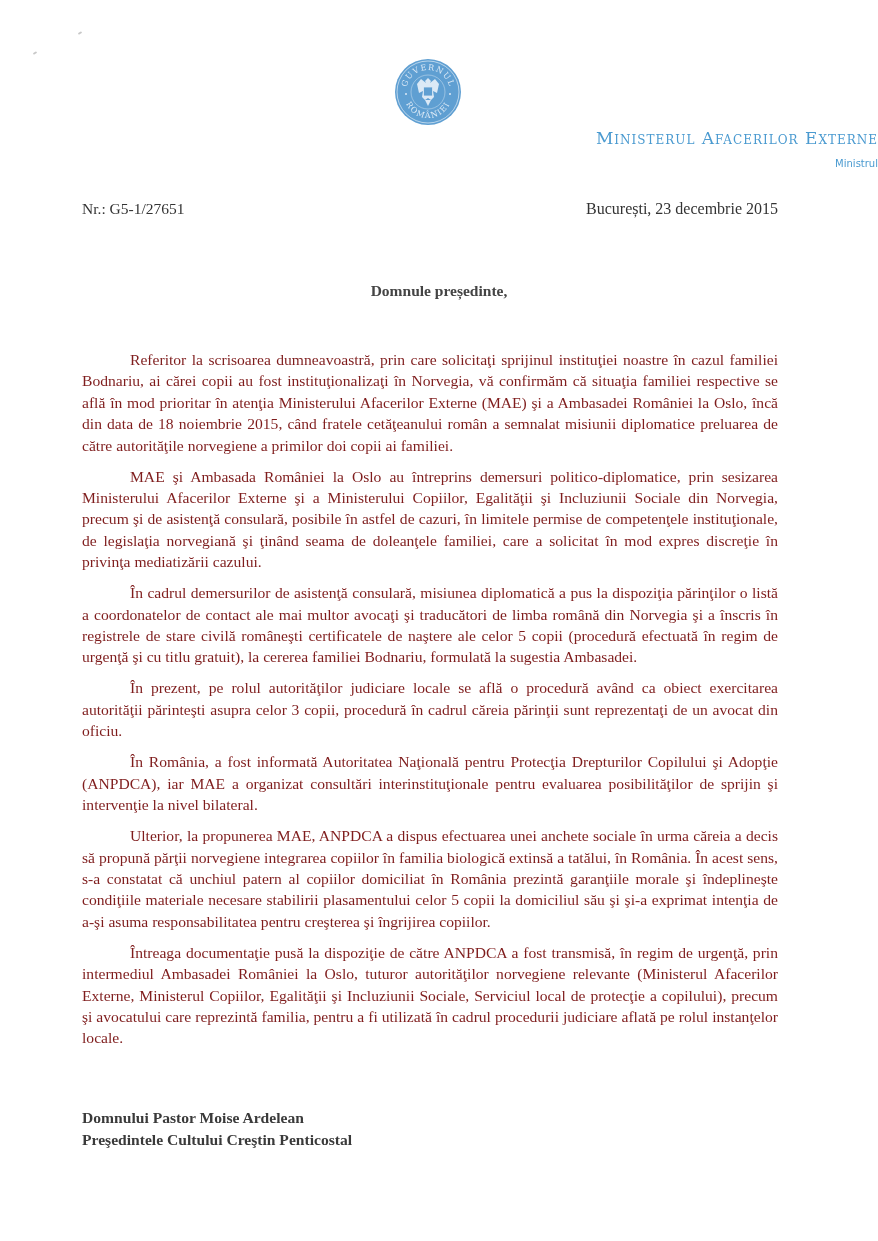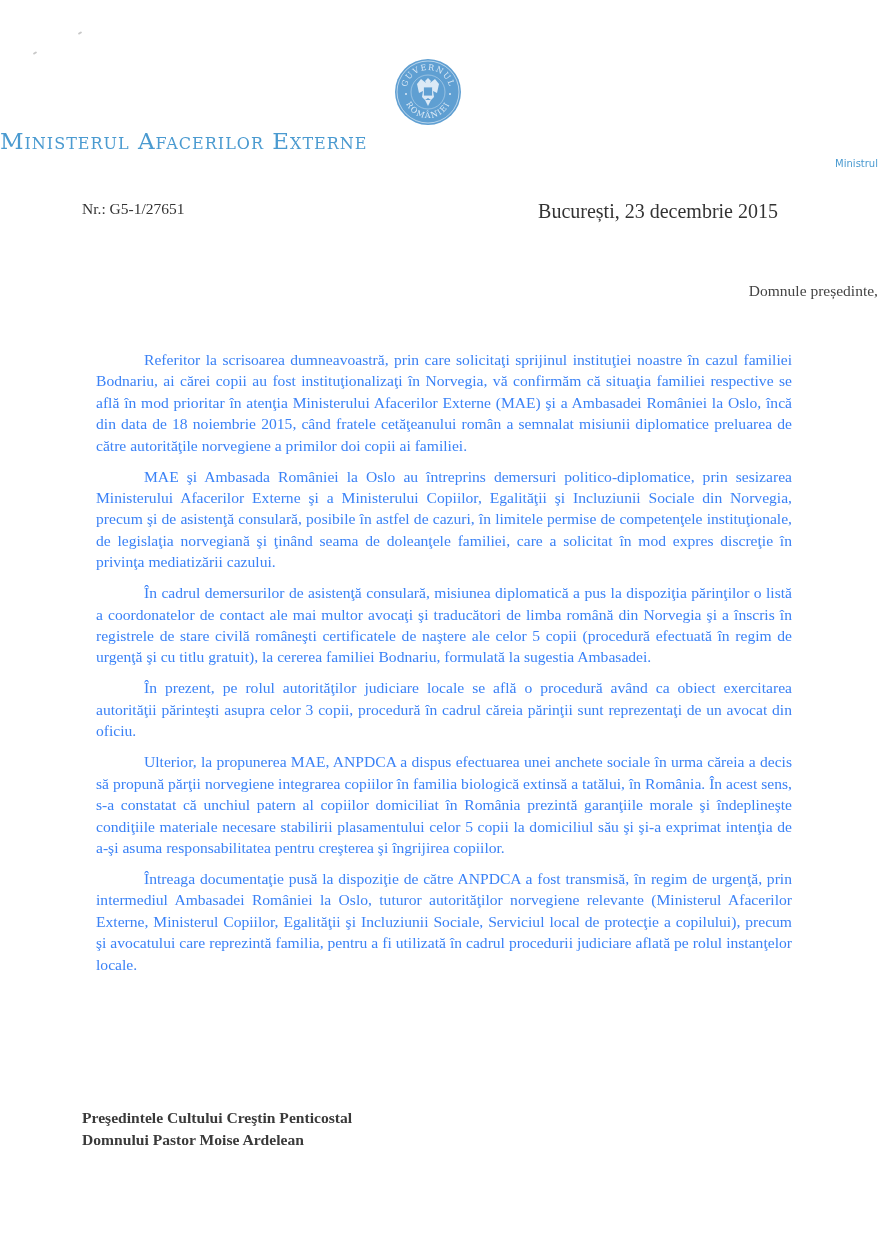--- a/index.html
+++ b/index.html
@@ -29,23 +29,23 @@
     }
     .seal {
       position: absolute;
       left: 394px; top: 58px;
       width: 68px; height: 68px;
     }
     .ministry-title {
       position: absolute;
       left: 0; width: 878px;
       top: 128px;
-      text-align: left;
+      text-align: right;
       font-family: "DejaVu Serif", serif;
-      font-size: 23px;
+      font-size: 17px;
       letter-spacing: 1px;
       color: #4a9ad0;
       font-variant: small-caps;
     }
     .ministry-sub {
       position: absolute;
       left: 0; width: 878px;
       top: 158px;
       text-align: right;
       font-family: "DejaVu Sans", sans-serif;
@@ -55,41 +55,41 @@
     .ref-no {
       position: absolute;
       left: 82px; top: 200px;
       font-size: 15.5px;
       color: #333;
       text-align: center;
     }
     .ref-date {
       position: absolute;
       right: 100px; top: 200px;
-      font-size: 20px;
+      font-size: 16px;
       color: #333;
     }
     .salutation {
       position: absolute;
       left: 0; width: 878px;
       top: 282px;
-      text-align: right;
-      font-weight: normal;
+      text-align: center;
+      font-weight: bold;
       font-size: 15.5px;
       color: #444;
     }
     .body-text {
       position: absolute;
-      left: 96px;
+      left: 82px;
       width: 696px;
       top: 349px;
       font-size: 15.6px;
       line-height: 21.4px;
       text-align: justify;
-      color: #3b82f6;
+      color: #7f1d1d;
     }
     .body-text p {
       margin: 0 0 9.6px 0;
       text-indent: 48px;
     }
     .recipient {
       position: absolute;
       left: 82px;
       top: 1107px;
       font-weight: bold;
@@ -139,22 +139,23 @@
   <div class="ref-no">Nr.: G5-1/27651</div>
   <div class="ref-date">București, 23 decembrie 2015</div>
 
   <div class="salutation">Domnule președinte,</div>
 
   <div class="body-text">
     <p>Referitor la scrisoarea dumneavoastră, prin care solicitaţi sprijinul instituţiei noastre în cazul familiei Bodnariu, ai cărei copii au fost instituţionalizaţi în Norvegia, vă confirmăm că situaţia familiei respective se află în mod prioritar în atenţia Ministerului Afacerilor Externe (MAE) şi a Ambasadei României la Oslo, încă din data de 18 noiembrie 2015, când fratele cetăţeanului român a semnalat misiunii diplomatice preluarea de către autorităţile norvegiene a primilor doi copii ai familiei.</p>
     <p>MAE şi Ambasada României la Oslo au întreprins demersuri politico-diplomatice, prin sesizarea Ministerului Afacerilor Externe şi a Ministerului Copiilor, Egalităţii şi Incluziunii Sociale din Norvegia, precum şi de asistenţă consulară, posibile în astfel de cazuri, în limitele permise de competenţele instituţionale, de legislaţia norvegiană şi ţinând seama de doleanţele familiei, care a solicitat în mod expres discreţie în privinţa mediatizării cazului.</p>
     <p>În cadrul demersurilor de asistenţă consulară, misiunea diplomatică a pus la dispoziţia părinţilor o listă a coordonatelor de contact ale mai multor avocaţi şi traducători de limba română din Norvegia şi a înscris în registrele de stare civilă româneşti certificatele de naştere ale celor 5 copii (procedură efectuată în regim de urgenţă şi cu titlu gratuit), la cererea familiei Bodnariu, formulată la sugestia Ambasadei.</p>
     <p>În prezent, pe rolul autorităţilor judiciare locale se află o procedură având ca obiect exercitarea autorităţii părinteşti asupra celor 3 copii, procedură în cadrul căreia părinţii sunt reprezentaţi de un avocat din oficiu.</p>
+    <p>În România, a fost informată Autoritatea Naţională pentru Protecţia Drepturilor Copilului şi Adopţie (ANPDCA), iar MAE a organizat consultări interinstituţionale pentru evaluarea posibilităţilor de sprijin şi intervenţie la nivel bilateral.</p>
     <p>Ulterior, la propunerea MAE, ANPDCA a dispus efectuarea unei anchete sociale în urma căreia a decis să propună părţii norvegiene integrarea copiilor în familia biologică extinsă a tatălui, în România. În acest sens, s-a constatat că unchiul patern al copiilor domiciliat în România prezintă garanţiile morale şi îndeplineşte condiţiile materiale necesare stabilirii plasamentului celor 5 copii la domiciliul său şi şi-a exprimat intenţia de a-şi asuma responsabilitatea pentru creşterea şi îngrijirea copiilor.</p>
     <p>Întreaga documentaţie pusă la dispoziţie de către ANPDCA a fost transmisă, în regim de urgenţă, prin intermediul Ambasadei României la Oslo, tuturor autorităţilor norvegiene relevante (Ministerul Afacerilor Externe, Ministerul Copiilor, Egalităţii şi Incluziunii Sociale, Serviciul local de protecţie a copilului), precum şi avocatului care reprezintă familia, pentru a fi utilizată în cadrul procedurii judiciare aflată pe rolul instanţelor locale.</p>
   </div>
 
   <div class="recipient">
+    <div>Domnului Pastor Moise Ardelean</div>
     <div>Preşedintele Cultului Creştin Penticostal</div>
-    <div>Domnului Pastor Moise Ardelean</div>
   </div>
 
 </div>
 
 </body></html>

